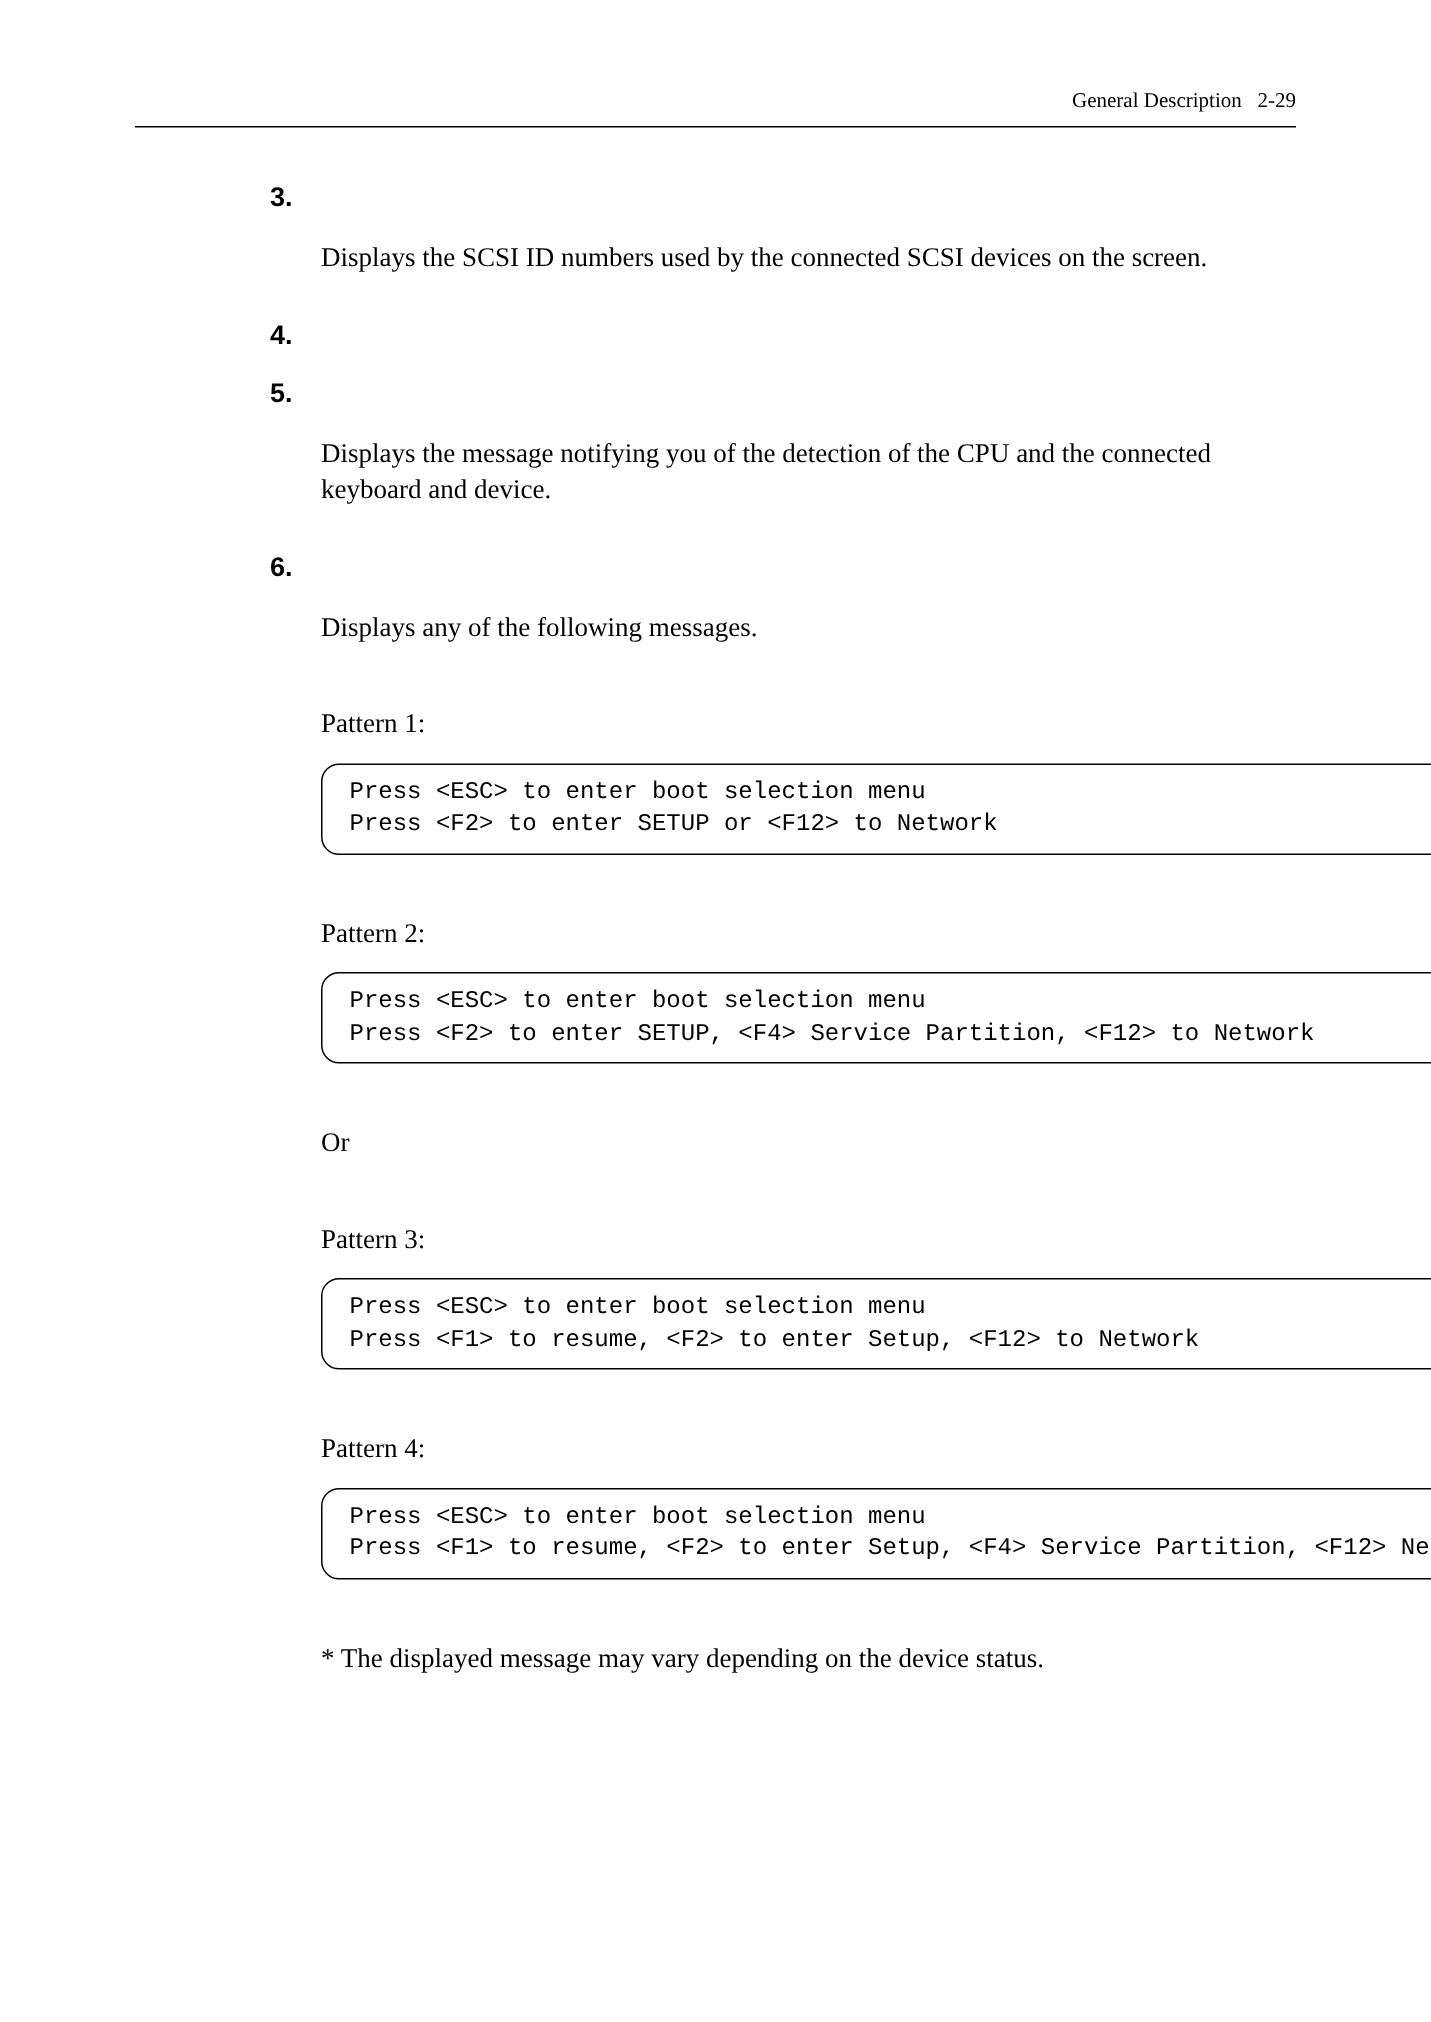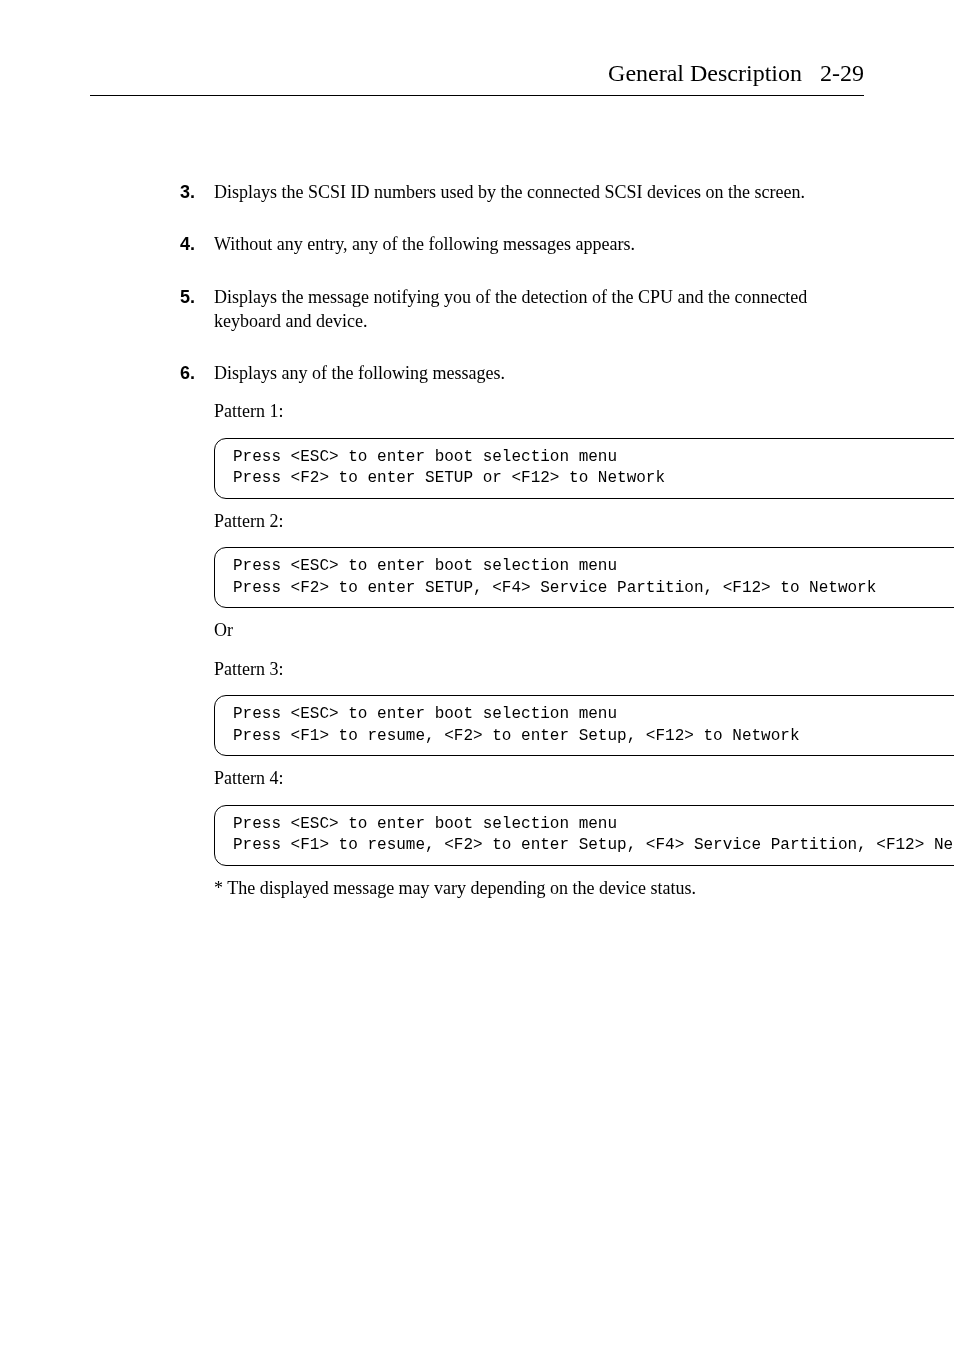--- a/index.html
+++ b/index.html
@@ -4,24 +4,24 @@
 <style>
   * { box-sizing: border-box; margin: 0; padding: 0; }
   html, body { width: 954px; height: 1348px; background: #fff; }
   body {
     font-family: "Times New Roman", Times, serif;
     color: #000;
     padding: 60px 90px 0 90px;
   }
   .header {
     text-align: right;
-    font-size: 24px;
+    font-size: 14px;
     padding-bottom: 8px;
     border-bottom: 1.5px solid #000;
-    margin-bottom: 84px;
+    margin-bottom: 34px;
   }
   .content {
     padding-left: 90px;
   }
   .list-item {
     display: flex;
     margin-bottom: 14px;
   }
   .num {
     font-family: Arial, Helvetica, sans-serif;
@@ -32,20 +32,21 @@
     flex-shrink: 0;
     line-height: 1.35;
   }
   .body {
     font-size: 18px;
     line-height: 1.35;
     flex: 1;
   }
   .para {
     margin-bottom: 14px;
+    margin-top: 40px;
   }
   .box {
     border: 1.2px solid #000;
     border-radius: 12px;
     padding: 8px 18px;
     margin: 6px 0 10px 0;
     font-family: "Courier New", Courier, monospace;
     font-size: 16px;
     white-space: pre;
     line-height: 1.35;
@@ -63,21 +64,20 @@
   <div class="list-item">
     <div class="num">3.</div>
     <div class="body">
       <div class="para">Displays the SCSI ID numbers used by the connected SCSI devices on the screen.</div>
     </div>
   </div>
 
   <div class="list-item">
     <div class="num">4.</div>
     <div class="body">
-      <div class="para">Without any entry, any of the following messages appears.</div>
     </div>
   </div>
 
   <div class="list-item">
     <div class="num">5.</div>
     <div class="body">
       <div class="para">Displays the message notifying you of the detection of the CPU and the connected keyboard and device.</div>
     </div>
   </div>
 

